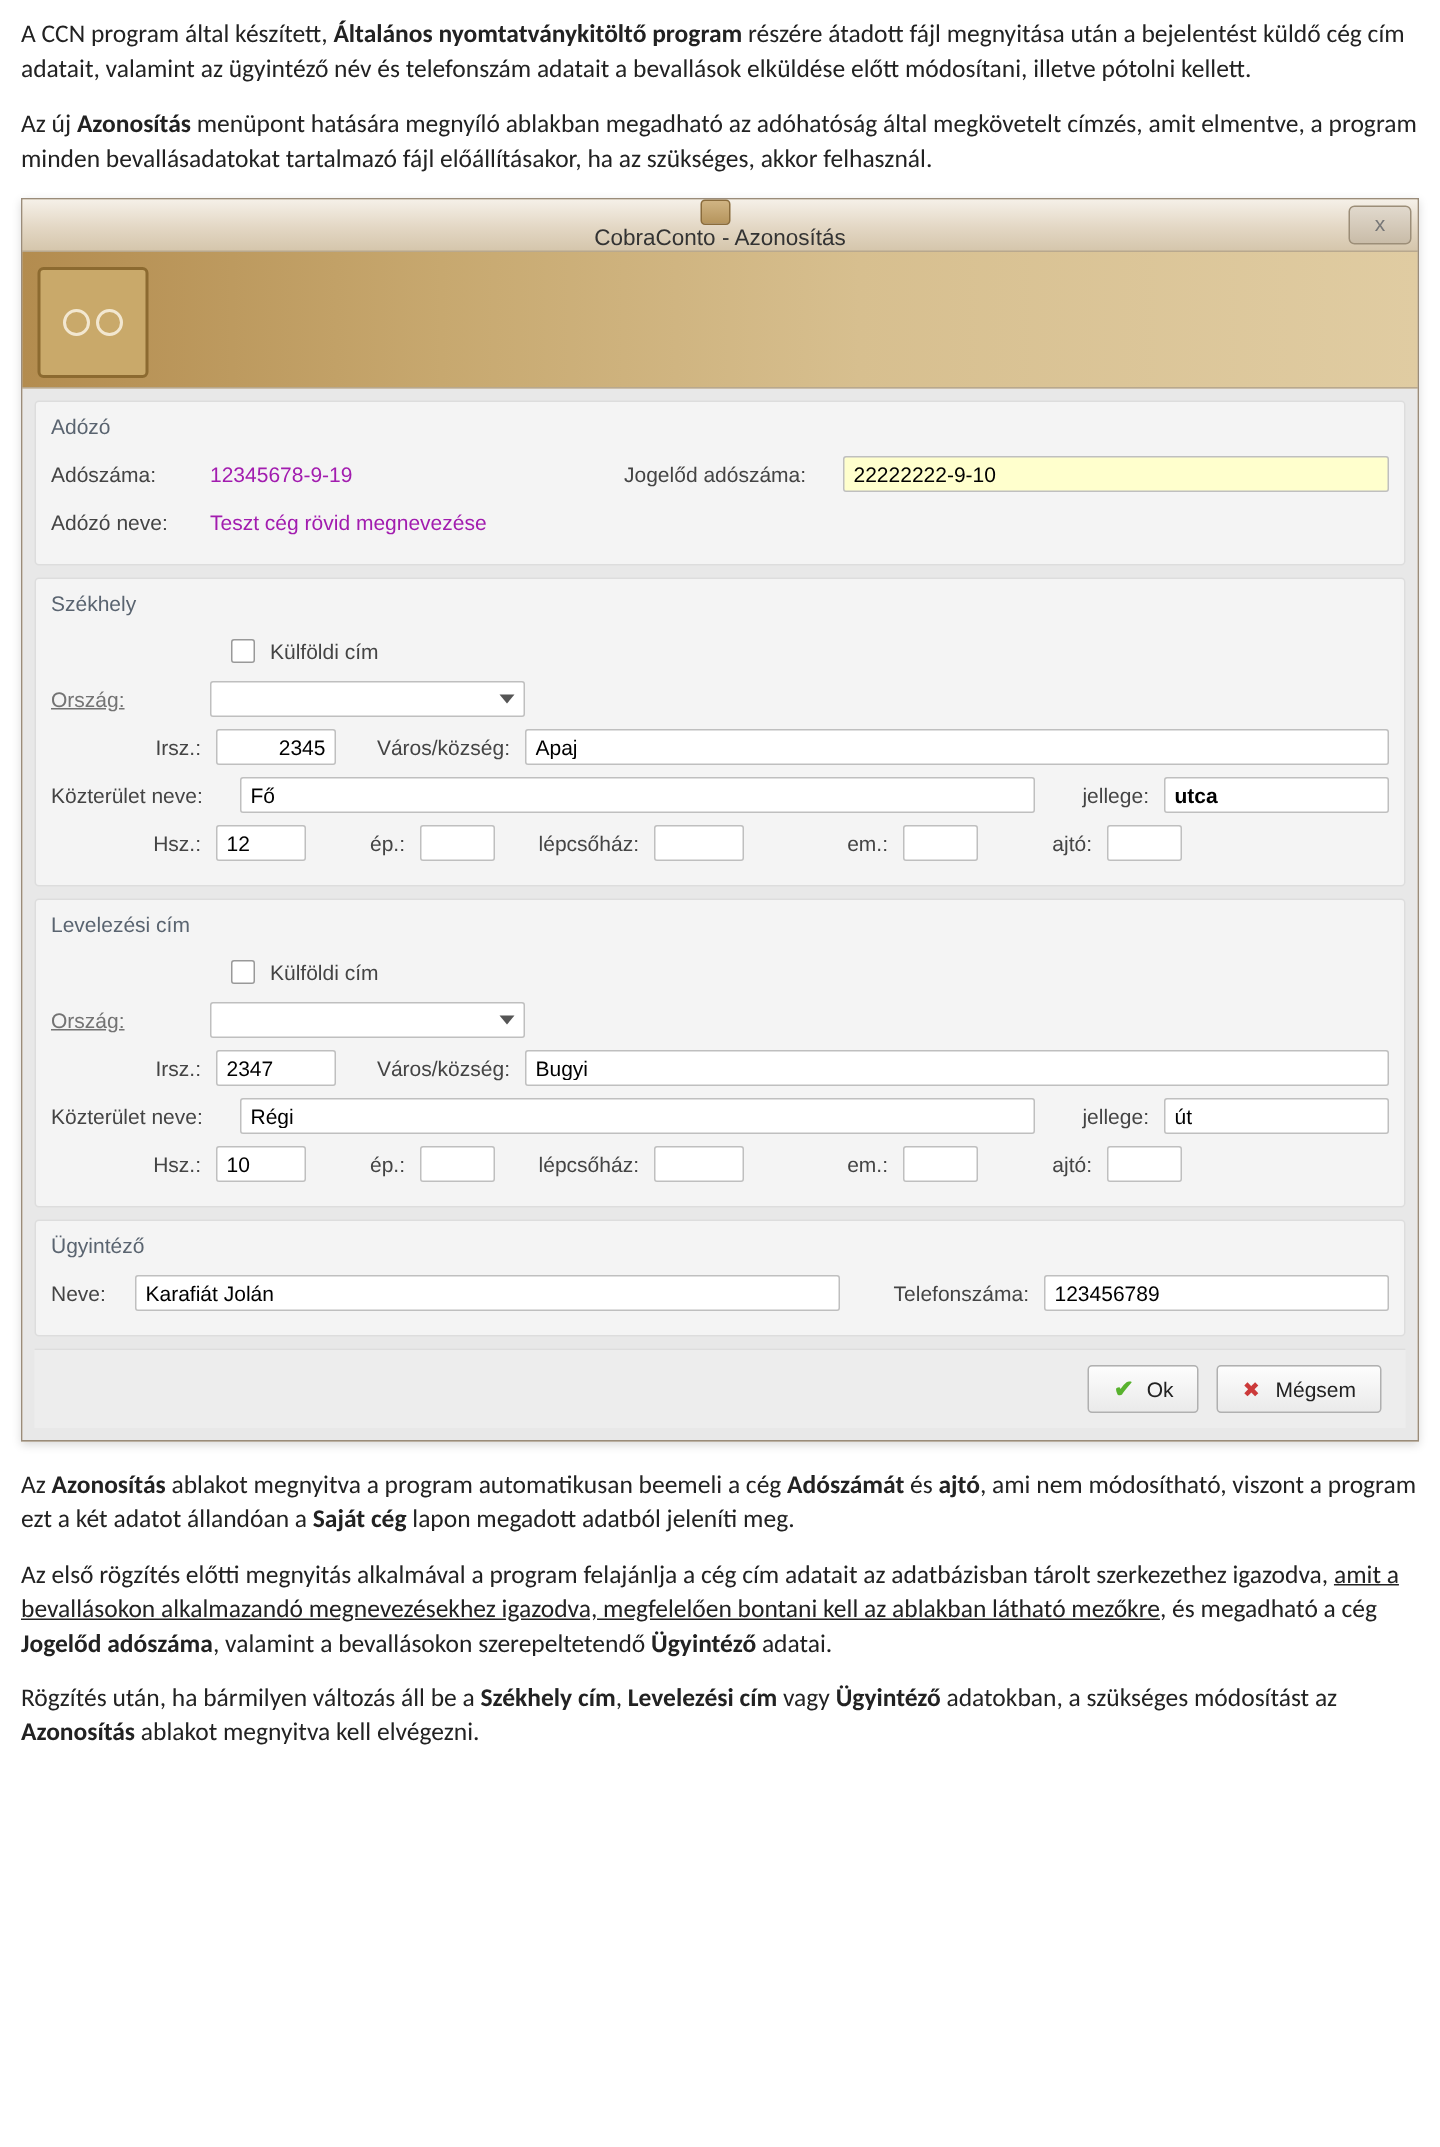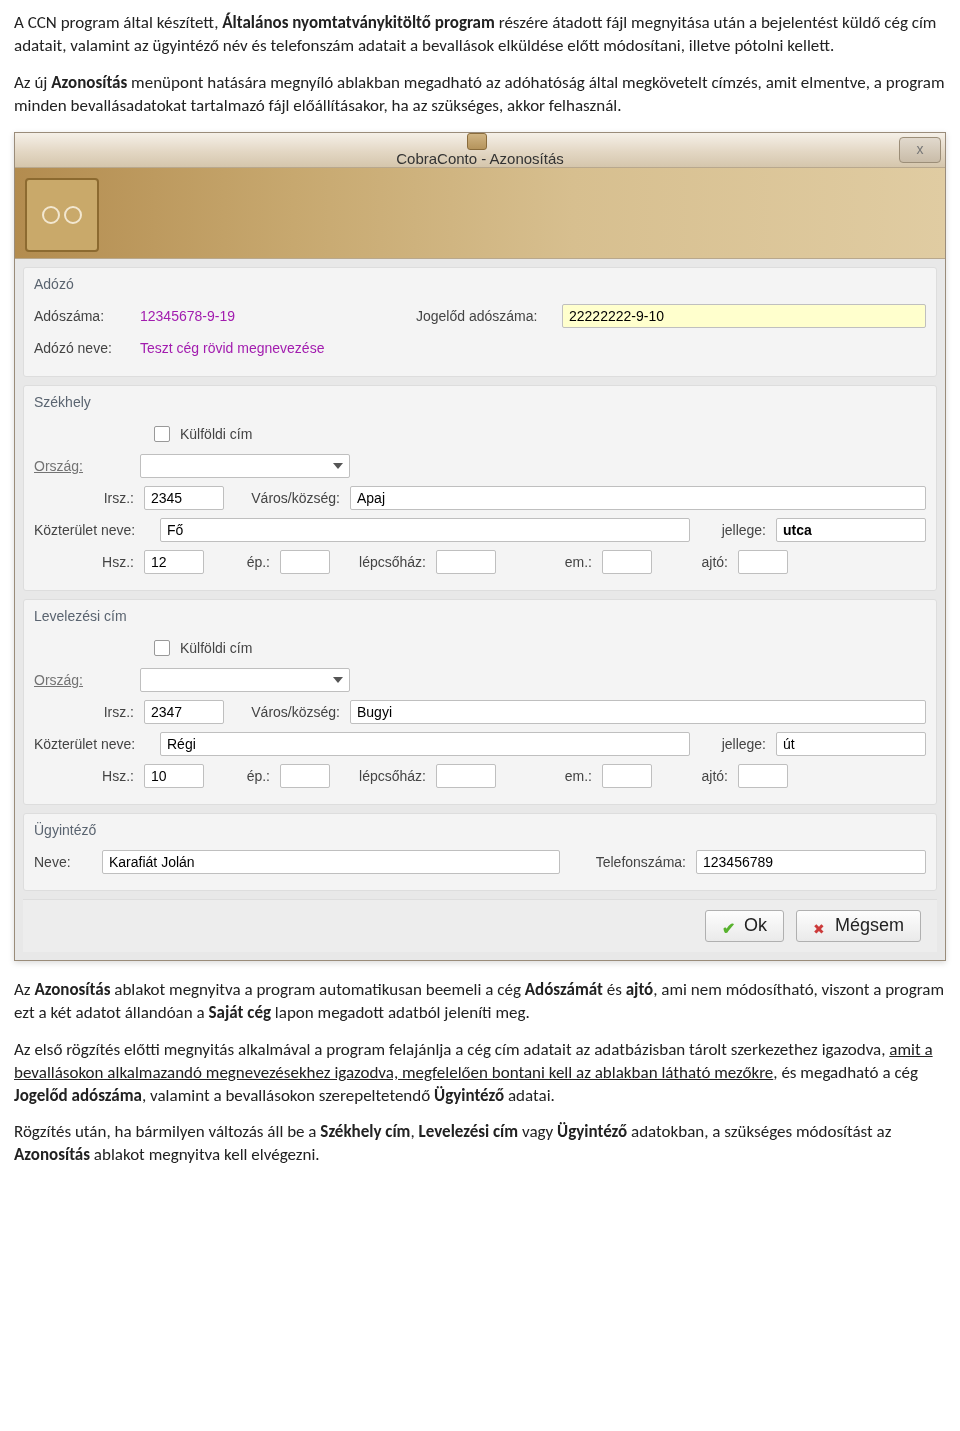--- a/index.html
+++ b/index.html
@@ -177,21 +177,21 @@
   }
   .btn {
     display: flex;
     align-items: center;
     gap: 6px;
     height: 30px;
     padding: 0 16px;
     background: linear-gradient(#fdfdfd, #eaeaea);
     border: 1px solid #b0b0b0;
     border-radius: 3px;
-    font-size: 18px;
+    font-size: 14px;
     color: #222;
   }
   .btn .ico-ok {
     width: 16px; height: 16px;
     display:inline-block;
   }
   .btn .ico-ok::before {
     content:"✔";
     color:#58b22e;
     font-weight:bold;
@@ -263,21 +263,21 @@
           <span class="label">Külföldi cím</span>
         </div>
 
         <div class="row">
           <span class="linklabel w-mid">Ország:</span>
           <div class="select" style="width:210px;"></div>
         </div>
 
         <div class="row">
           <span class="label w-mid" style="text-align:right;padding-right:4px;">Irsz.:</span>
-          <input class="input" style="width: 80px;" value="2345">
+          <input class="input" style="width: 80px; text-align: right;" value="2345">
           <span class="label" style="width:110px;text-align:right;padding-right:4px;">Város/község:</span>
           <input class="input" style="flex: 1 1 0%;" value="Apaj">
         </div>
 
         <div class="row">
           <span class="label" style="width:120px;">Közterület neve:</span>
           <input class="input" style="flex: 1 1 0%;" value="Fő">
           <span class="label" style="width:70px;text-align:right;padding-right:4px;">jellege:</span>
           <input class="input" style="width: 150px; font-weight: bold;" value="utca">
         </div>
@@ -334,21 +334,21 @@
           <input class="input" style="width: 50px;" value="">
           <span class="label" style="width:70px;text-align:right;padding-right:4px;">ajtó:</span>
           <input class="input" style="width: 50px;" value="">
         </div>
       </div>
 
       <div class="group">
         <div class="group-title">Ügyintéző</div>
         <div class="row">
           <span class="label" style="width:50px;">Neve:</span>
-          <input class="input" style="flex: 1 1 0%; margin-left: 12px;" value="Karafiát Jolán">
+          <input class="input" style="flex: 1 1 0%;" value="Karafiát Jolán">
           <span class="label" style="width:120px;text-align:right;padding-right:4px;">Telefonszáma:</span>
           <input class="input" style="width: 230px;" value="123456789">
         </div>
       </div>
 
       <div class="button-bar">
         <div class="btn">
           <span class="ico-ok"></span>
           <span>Ok</span>
         </div>

